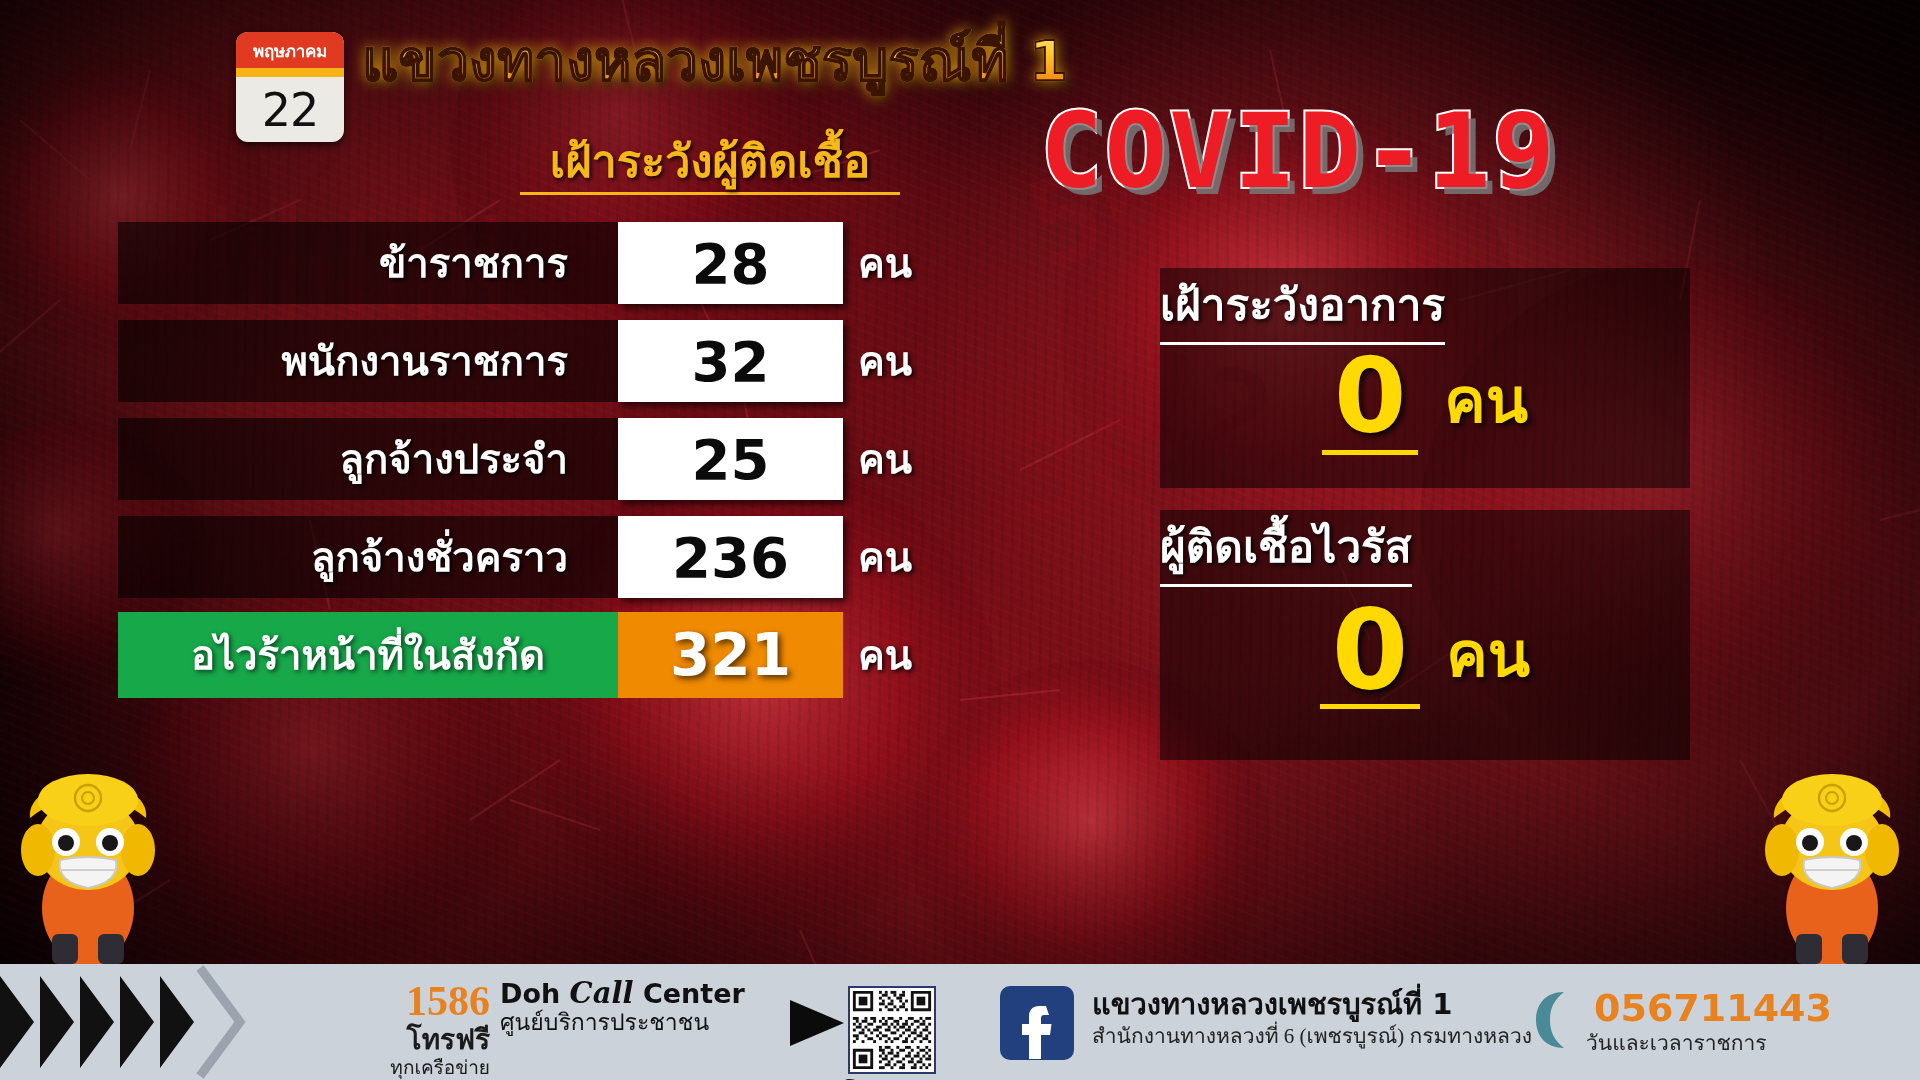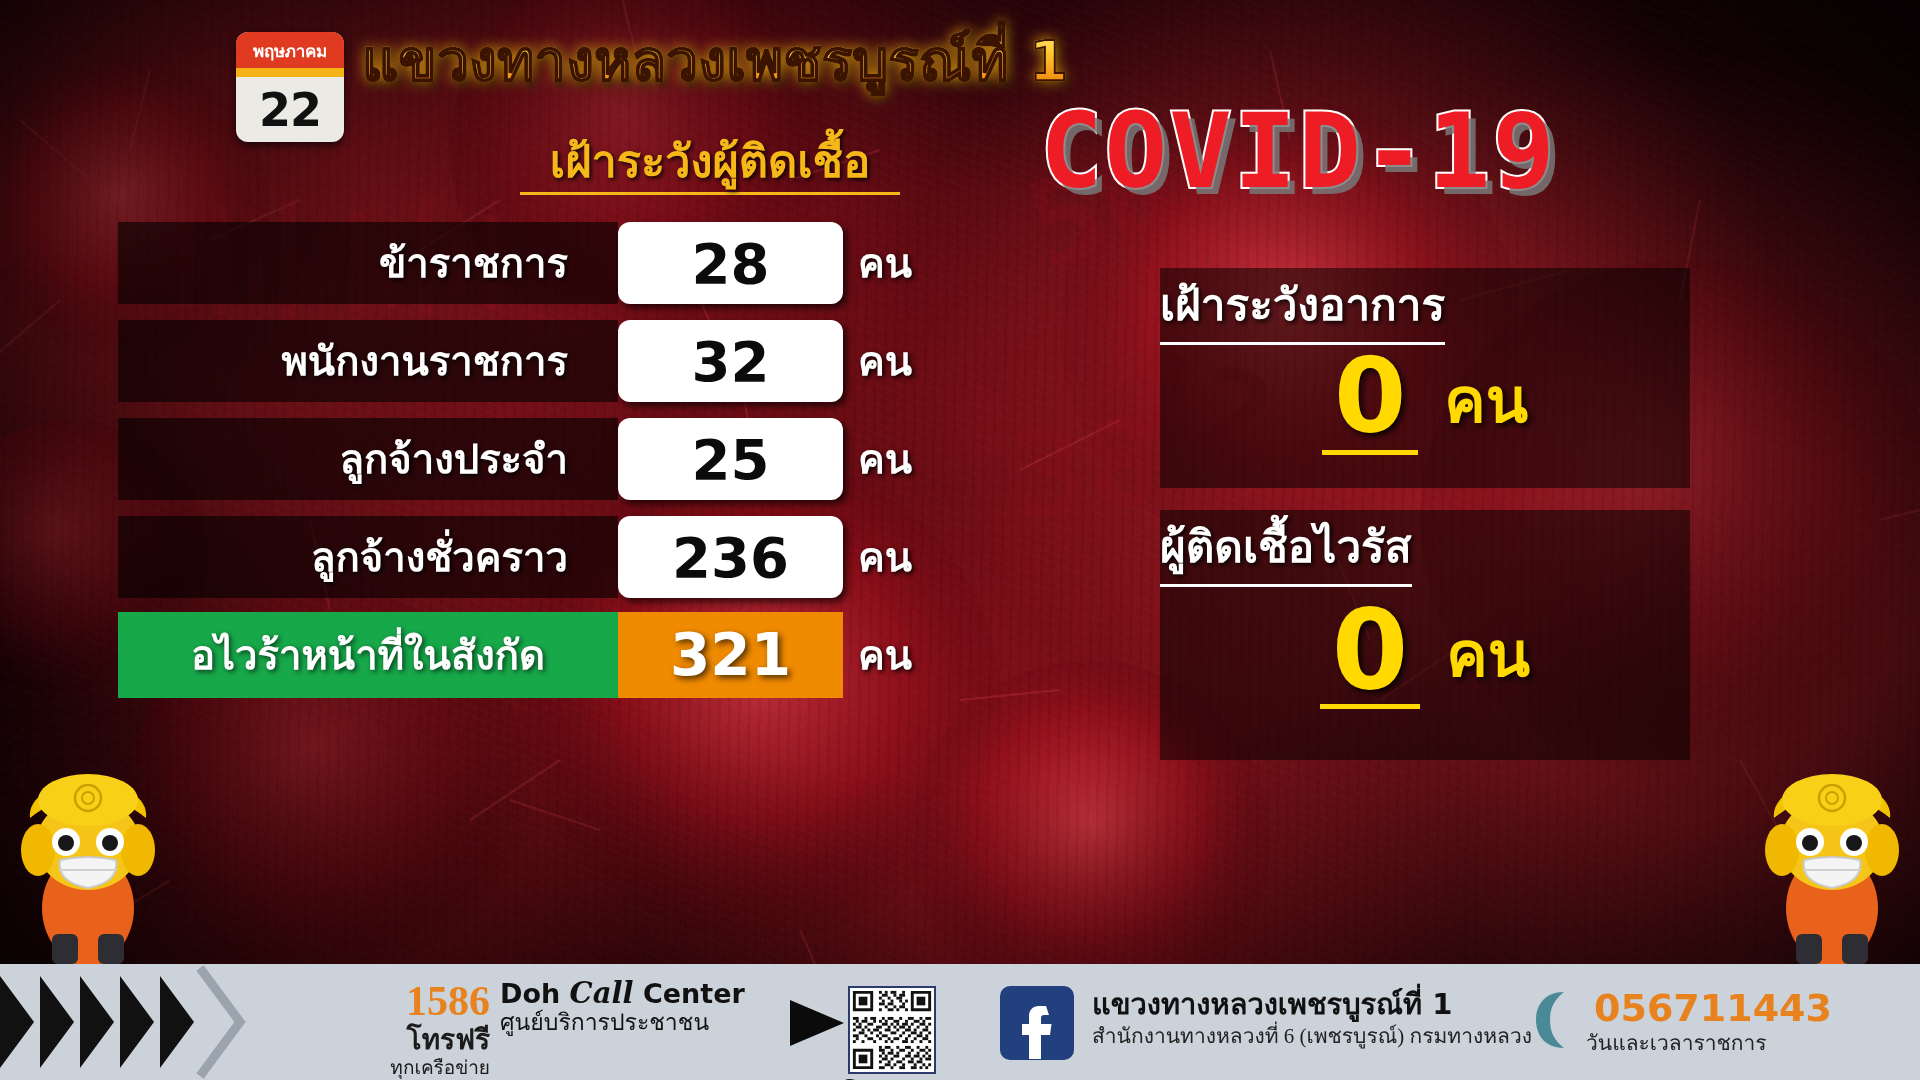--- a/index.html
+++ b/index.html
@@ -41,21 +41,21 @@
     box-shadow:0 3px 9px rgba(0,0,0,.7);
   }
   #cal-month {
     height:36px; background:#e03a21; color:#fff;
     font-size:17px; font-weight:bold; display:flex; align-items:center; justify-content:center;
     letter-spacing:-.3px;
   }
   #cal-strip { height:9px; background:#f5b316; }
   #cal-day {
     height:65px; display:flex; align-items:center; justify-content:center;
-    color:#111; font-size:46px; font-weight:bold; letter-spacing:-1px;
+    color:#111; font-size:46px; font-weight:normal; letter-spacing:-1px;
   }
 
   #main-title {
     position:absolute; left:362px; top:26px; width:1130px; height:72px;
     font-size:56px; font-weight:bold; letter-spacing:.5px; line-height:70px;
     background:linear-gradient(180deg,#ffe98a 0%,#ffc82e 38%,#f79b18 66%,#d96b06 100%);
     -webkit-background-clip:text; background-clip:text; color:transparent;
     -webkit-text-stroke:2px #3a1400;
     filter:drop-shadow(0 0 7px rgba(255,170,20,.85)) drop-shadow(2px 3px 3px rgba(0,0,0,.9));
     white-space:nowrap;
@@ -86,21 +86,20 @@
     background:rgba(0,0,0,.60);
     display:flex; align-items:center; justify-content:flex-end;
     padding-right:50px; color:#fff; font-size:40px; font-weight:bold;
     text-shadow:2px 2px 5px rgba(0,0,0,.95); white-space:nowrap;
   }
   .tvalbox {
     position:absolute; left:500px; top:0; width:225px; height:82px;
     background:#fff; display:flex; align-items:center; justify-content:center;
     color:#0b0b0b; font-size:56px; font-weight:bold;
     box-shadow:4px 4px 7px rgba(0,0,0,.65);
-    border-radius:12px;
   }
   .tunit {
     position:absolute; left:740px; top:0; height:82px;
     display:flex; align-items:center; color:#fff; font-size:40px; font-weight:bold;
     text-shadow:2px 2px 5px rgba(0,0,0,.95);
   }
 
   #total-row { position:absolute; left:118px; top:612px; width:840px; height:86px; }
   #total-label {
     position:absolute; left:0; top:0; width:500px; height:86px;

